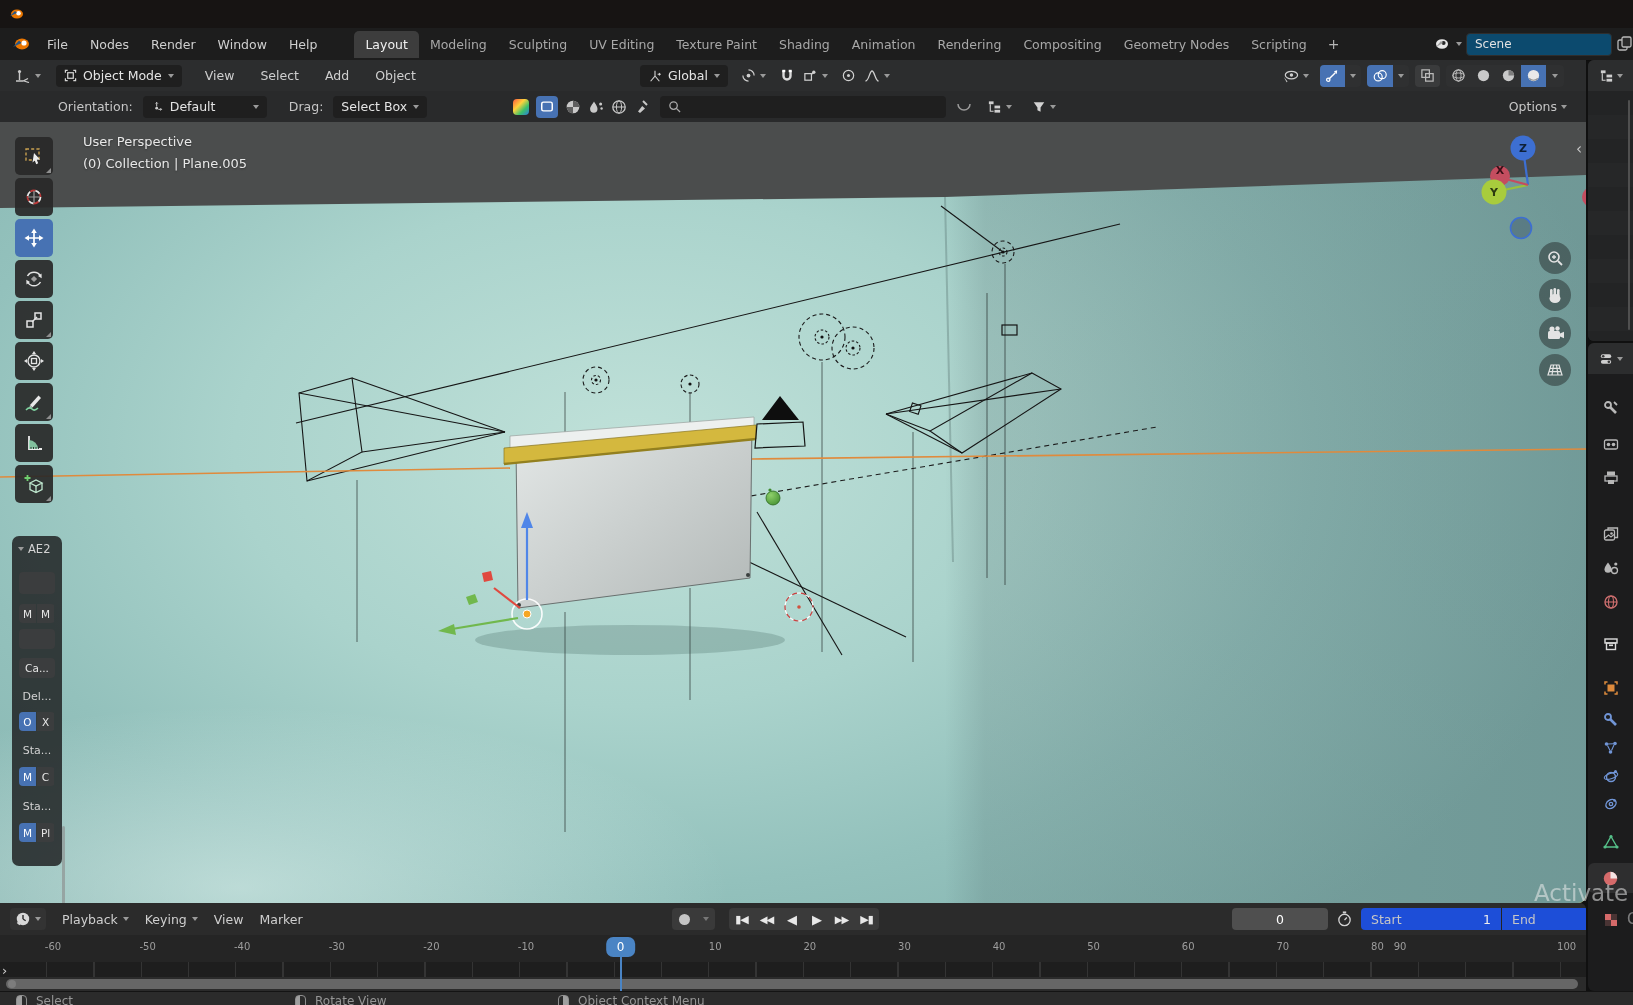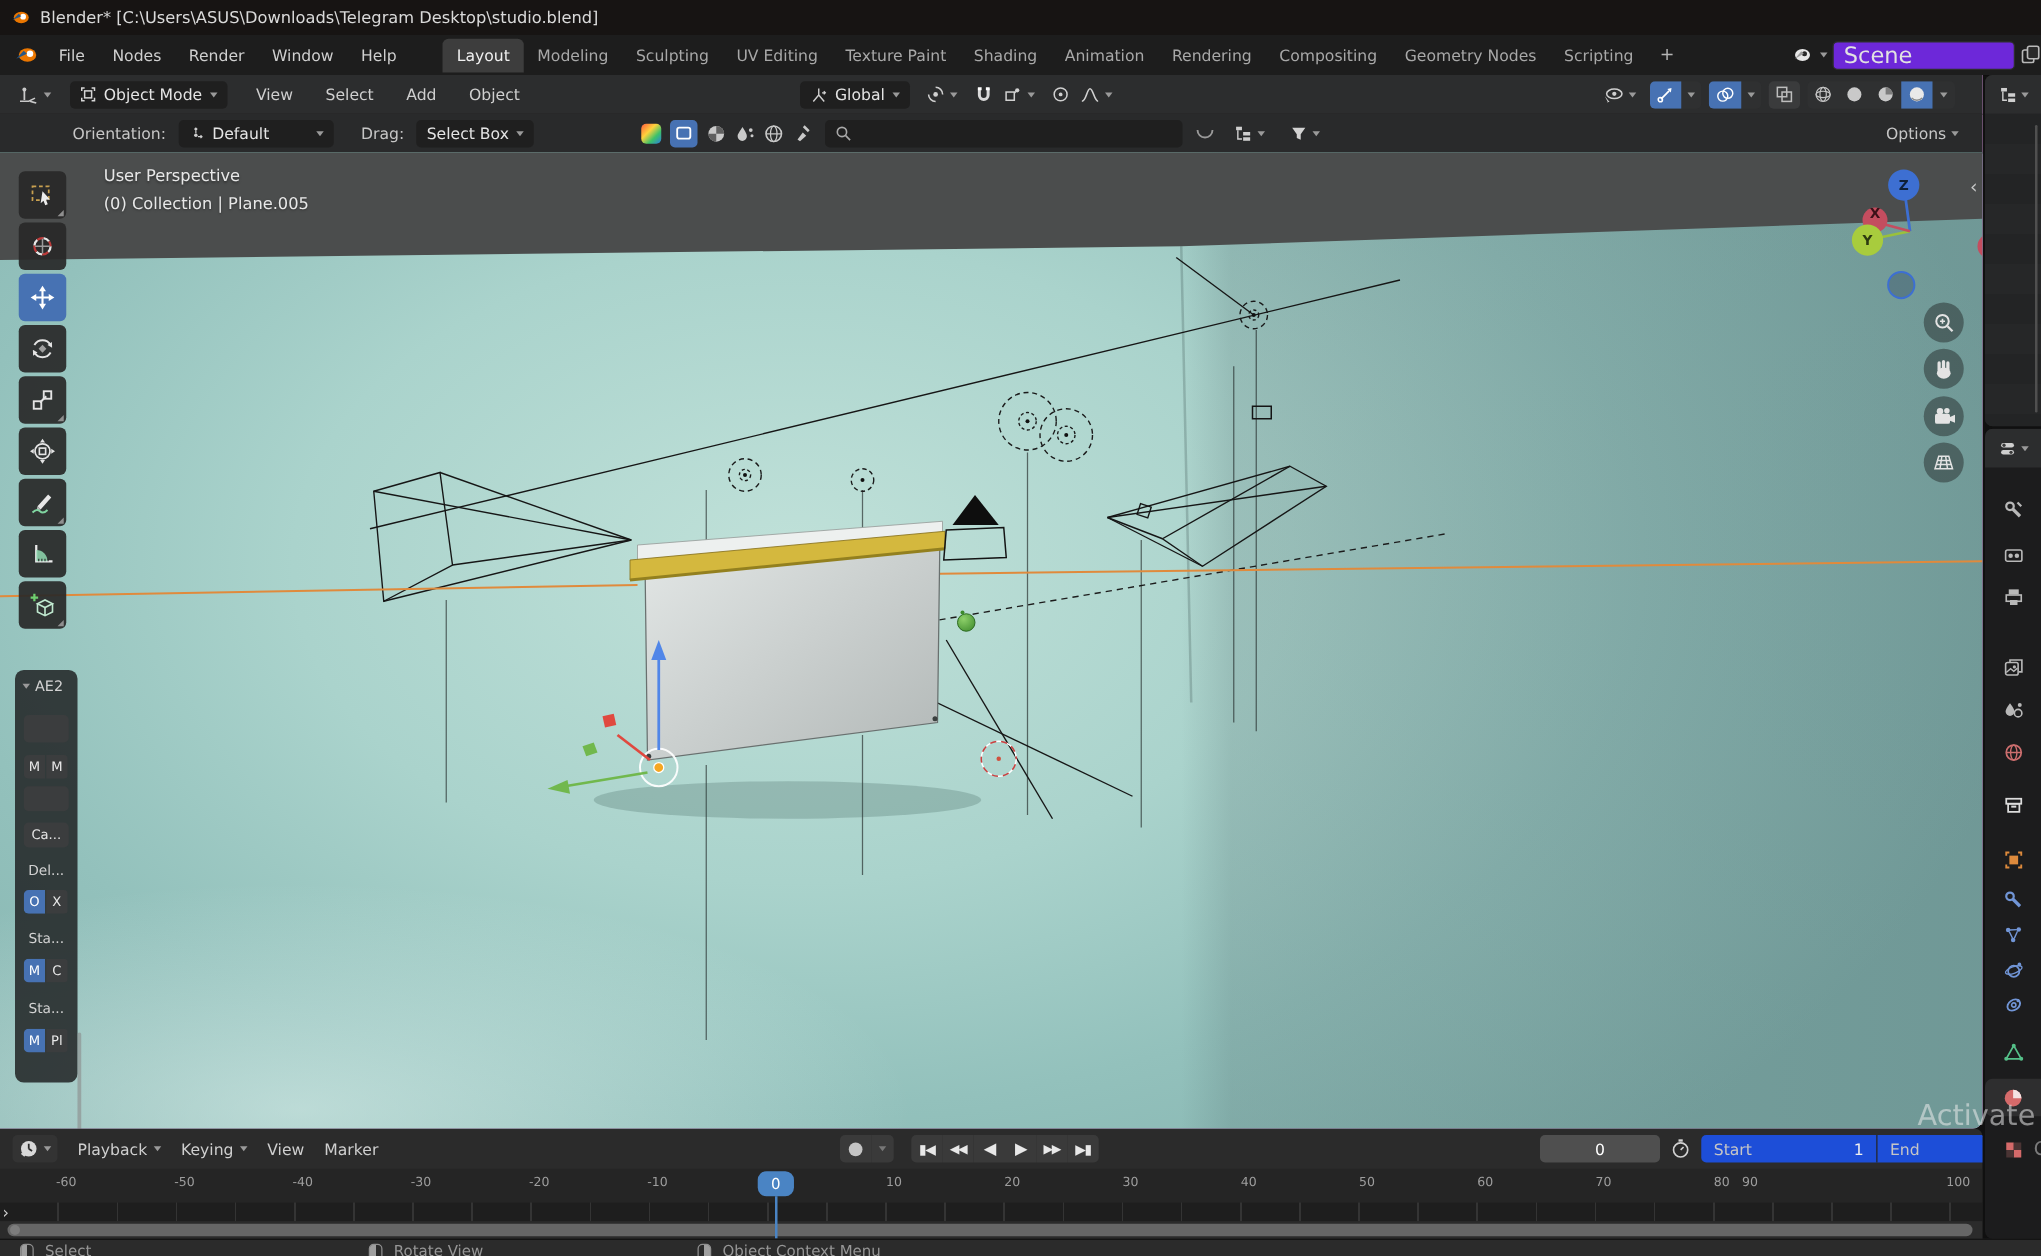--- a/index.html
+++ b/index.html
@@ -12,23 +12,23 @@
   
   #titlebar{left:0;top:0;width:1633px;height:28px;background:#171413;color:#dadada;font-size:13px;}
   #titlebar .row{height:28px;padding-left:8px;gap:8px;}
   
   #topbar{left:0;top:28px;width:1633px;height:32px;background:#1d1d1d;border-bottom:1px solid #0e0e0e;}
   #topbar .row{height:32px;}
   .menu-item{color:#cfcfcf;font-size:12.5px;padding:4px 11px;border-radius:4px;}
   .ws-tab{color:#a8a8a8;font-size:12.5px;padding:6px 11px;border-radius:5px 5px 0 0;white-space:nowrap;}
   .ws-tab.active{background:#3d3d3d;color:#f0f0f0;}
   .ws-plus{color:#b5b5b5;font-size:14px;padding:2px 10px;}
-  .field{background:#6d28d9;border:1px solid #2e2e2e;border-radius:4px;height:21px;display:flex;align-items:center;color:#e2e2e2;font-size:18px;padding:0 8px;}
-  
-  #viewport{left:0;top:60px;width:1586px;height:843px;background:#f0abfc;border-radius:0 0 8px 0;overflow:hidden;}
+  .field{background:#0c4a6e;border:1px solid #2e2e2e;border-radius:4px;height:21px;display:flex;align-items:center;color:#e2e2e2;font-size:12px;padding:0 8px;}
+  
+  #viewport{left:0;top:60px;width:1586px;height:843px;background:#fde047;border-radius:0 0 8px 0;overflow:hidden;}
   #vp-header{left:0;top:0;width:1586px;height:31px;background:#2c2d2e;border-bottom:1px solid #222;}
   #vp-tools{left:0;top:31px;width:1586px;height:31px;background:#292a2b;border-bottom:1px solid #1d1d1d;}
   .hdr-row{height:31px;display:flex;align-items:center;}
   .dd{background:#1f1f1f;border-radius:4px;display:flex;align-items:center;gap:6px;padding:0 8px;height:22px;color:#e4e4e4;font-size:12.5px;white-space:nowrap;}
   .hbtn{display:flex;align-items:center;gap:4px;padding:0 5px;height:22px;border-radius:4px;}
   .hbtn.blue{background:#4772b3;}
   .seg{display:flex;align-items:center;background:#2f3031;border-radius:4px;overflow:hidden;height:22px;}
   .seg>div{display:flex;align-items:center;justify-content:center;height:22px;}
   .lbl{color:#c6c6c6;font-size:12.5px;}
   
@@ -78,21 +78,20 @@
 </head>
 <body>
 
 <div class="abs" id="titlebar">
   <div class="row">
     <svg width="16" height="16" viewBox="0 0 16 16">
       <ellipse cx="9" cy="8" rx="6" ry="4.6" fill="#ea7600"></ellipse>
       <circle cx="10.5" cy="7.3" r="2.3" fill="#fff"></circle>
       <path d="M2 10 L7 5 L9 7 Z" fill="#265787"></path>
     </svg>
-    <span>Blender* [C:\Users\ASUS\Downloads\Telegram Desktop\studio.blend]</span>
   </div>
 </div>
 
 <div class="abs" id="topbar">
   <div class="row" style="padding-left:10px;">
     <svg width="22" height="16" viewBox="0 0 22 16" style="margin-right:4px;">
       <ellipse cx="12" cy="8" rx="7" ry="5.4" fill="#ea7600"></ellipse>
       <circle cx="14" cy="7" r="2.6" fill="#fff"></circle>
       <path d="M3 11 L9 4.5 L11.5 7 Z" fill="#265787"></path>
     </svg>

